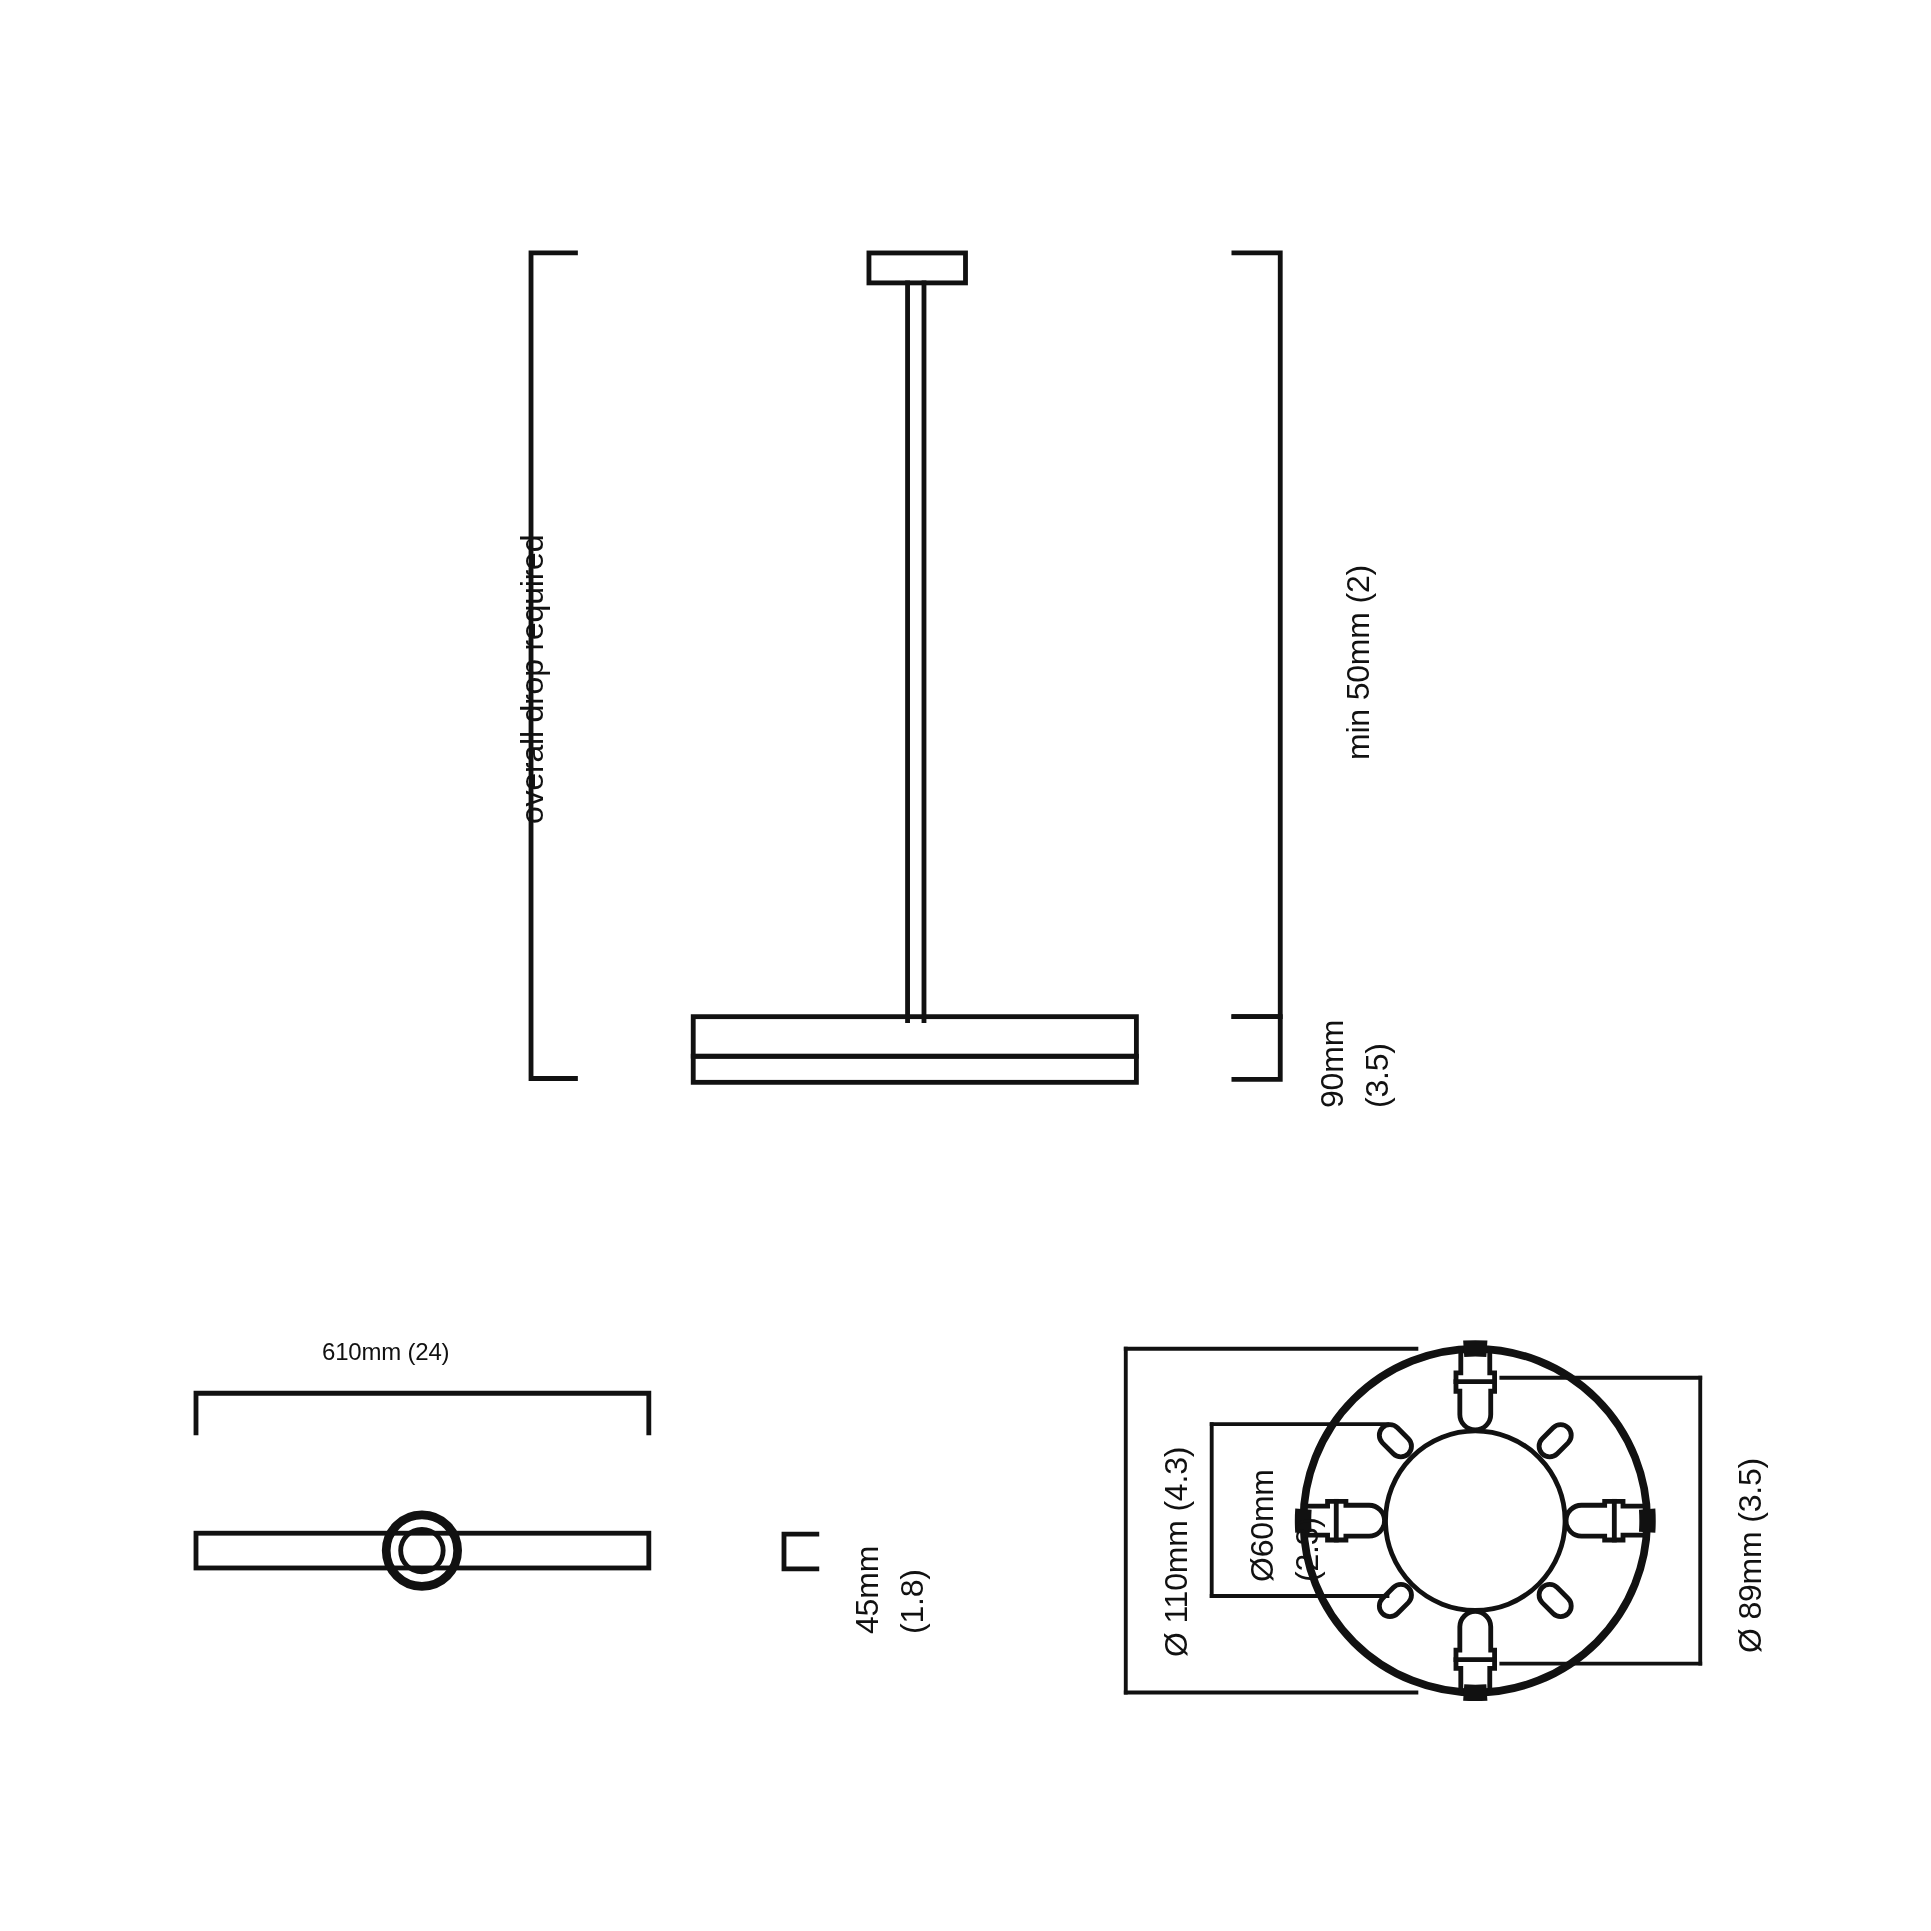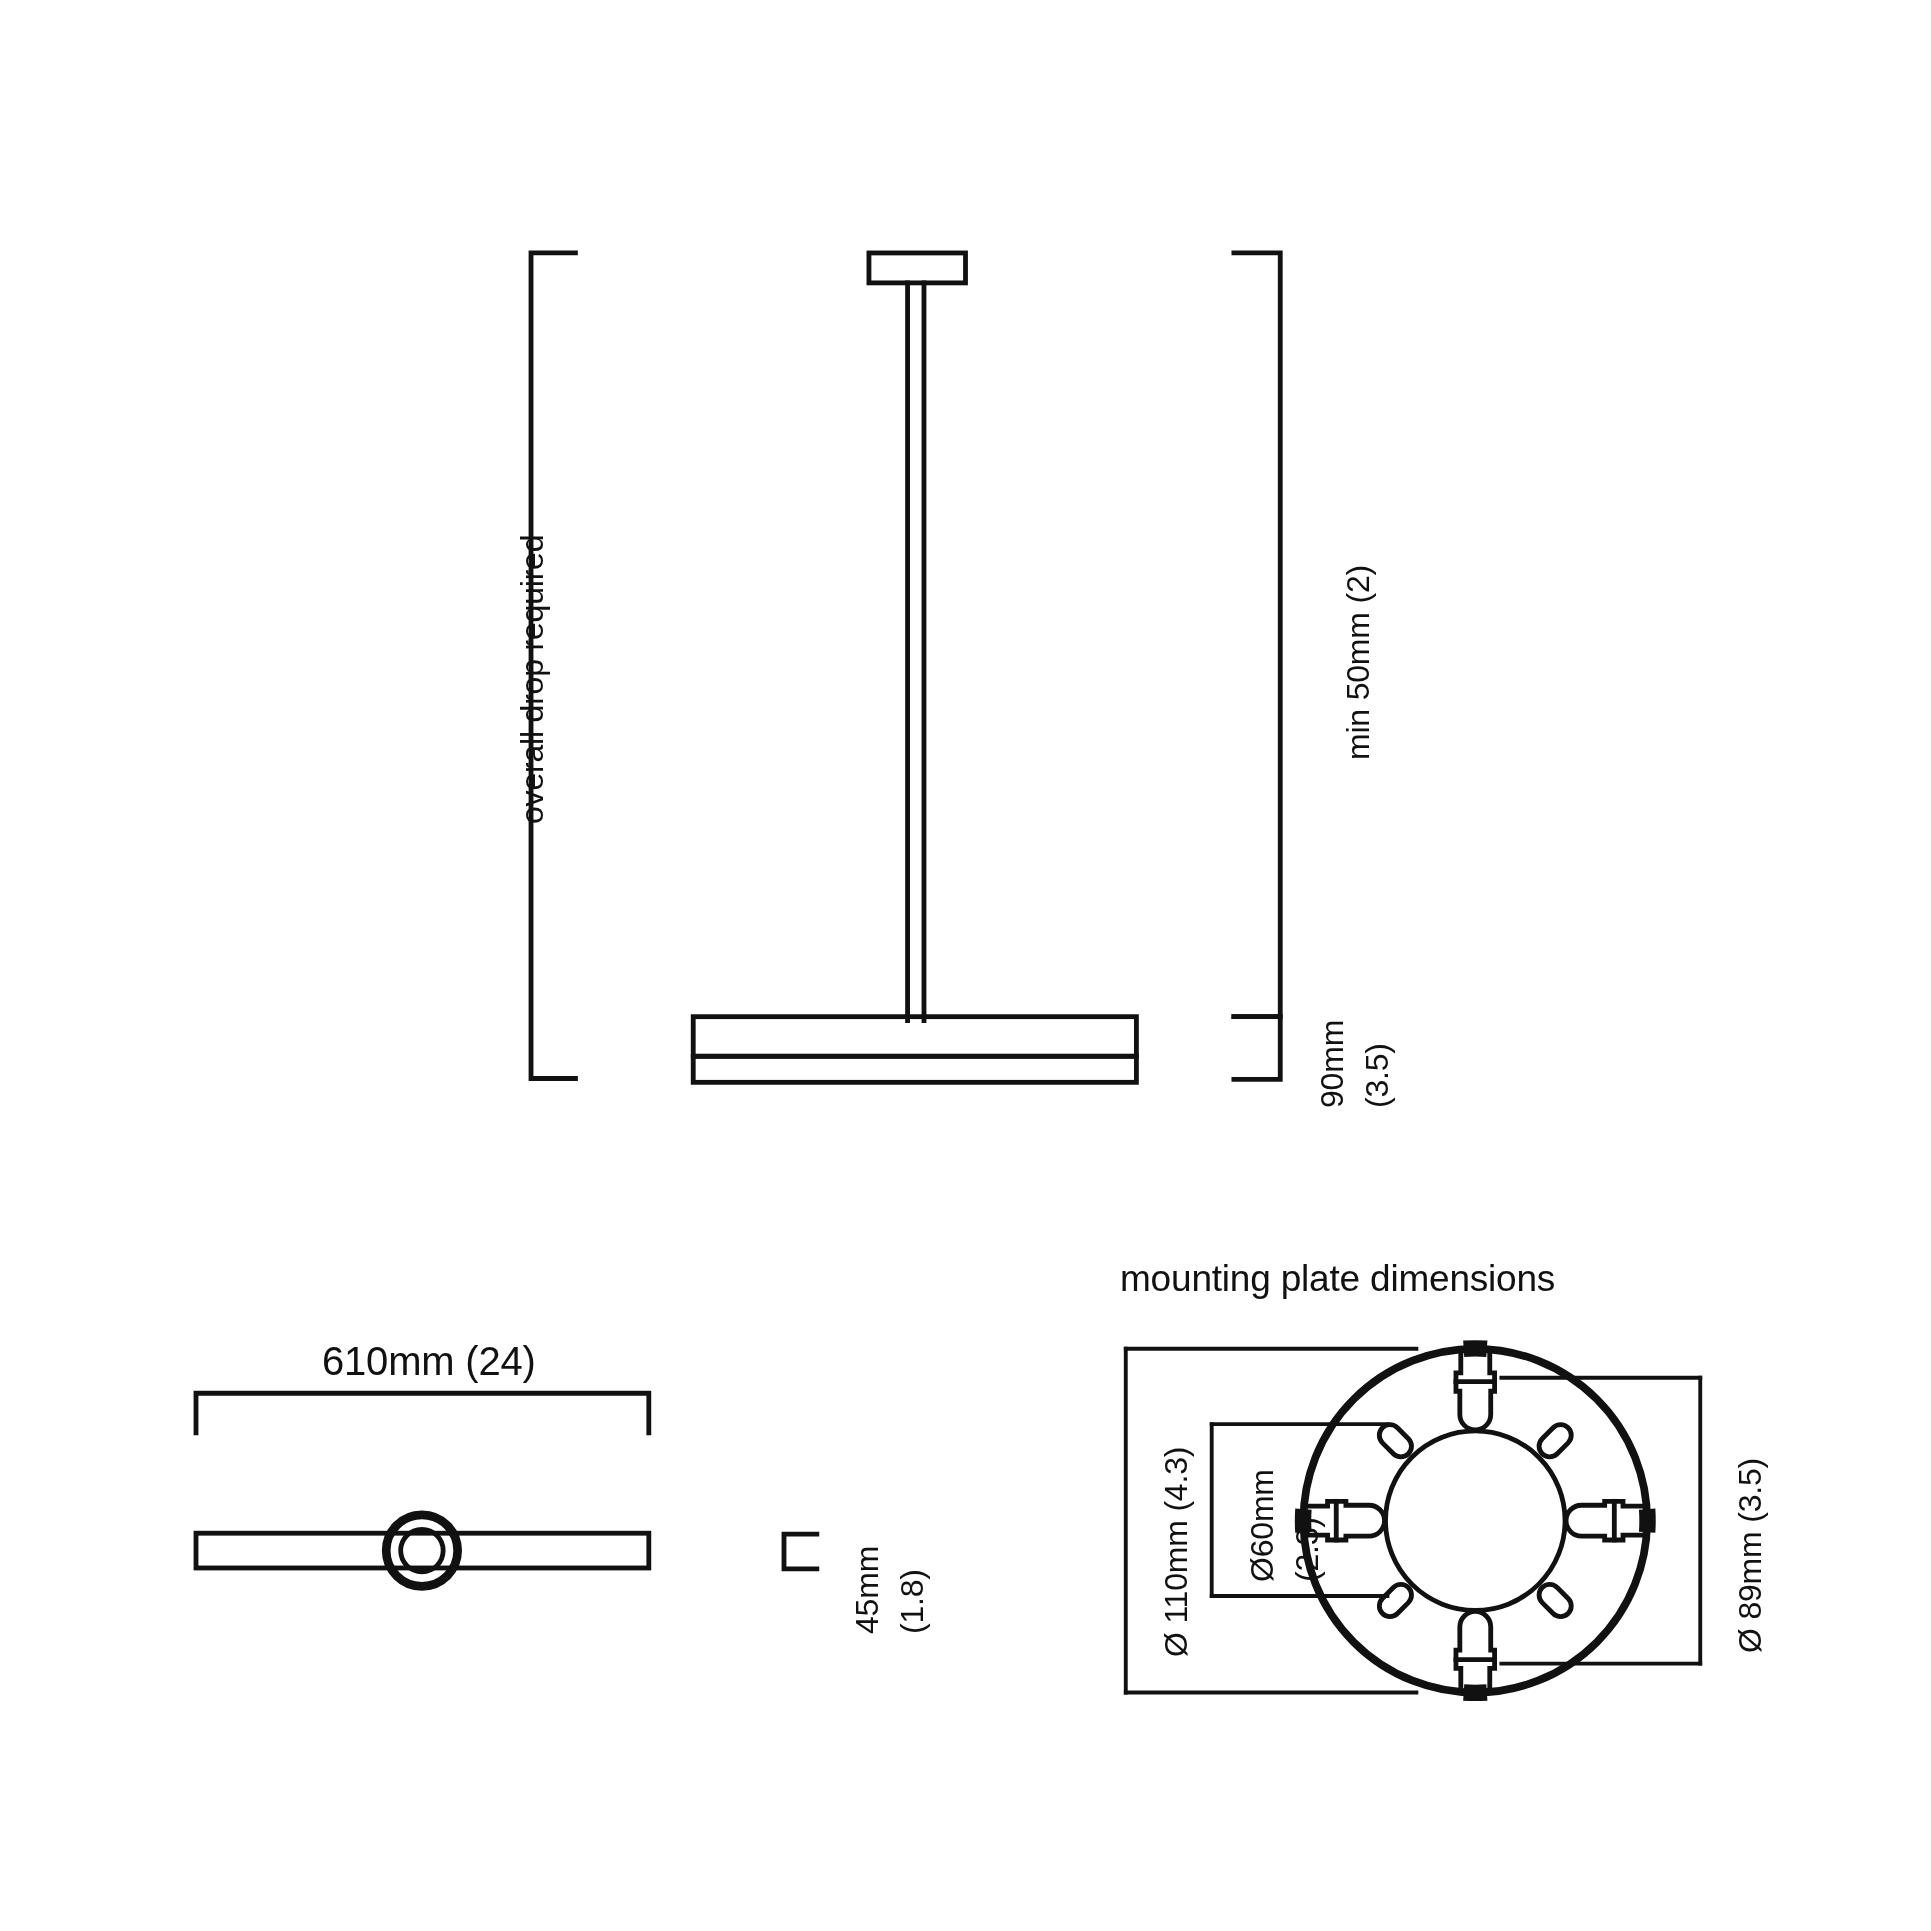--- a/index.html
+++ b/index.html
@@ -152,34 +152,31 @@
     <span>min 50mm (2)</span>
   </div>
 
   <div class="lbl rot90 stack" style="left:1315px; top:1108px; font-size:32px;">
     <span>90mm</span>
   </div>
   <div class="lbl rot90 stack" style="left:1360px; top:1108px; font-size:32px;">
     <span>(3.5)</span>
   </div>
 
-  <div class="lbl" style="left:322px; top:1339px; font-size:40px;text-align:center;">
+  <div class="lbl" style="left:322px; top:1339px; font-size:24px;text-align:center;">
     <span>610mm (24)</span>
   </div>
 
   <div class="lbl rot90 stack" style="left:850px; top:1634px; font-size:32px;">
     <span>45mm</span>
   </div>
   <div class="lbl rot90 stack" style="left:895px; top:1634px; font-size:32px;">
     <span>(1.8)</span>
   </div>
 
-  <div class="lbl" style="left:1120px; top:1258px; font-size:37px;">
-    <span>mounting plate dimensions</span>
-  </div>
 
   <div class="lbl rot90" style="left:1159px; top:1657px; font-size:32px;">
     <span>Ø 110mm (4.3)</span>
   </div>
 
   <div class="lbl rot90 stack" style="left:1245px; top:1582px; font-size:32px;">
     <span>Ø60mm</span>
   </div>
   <div class="lbl rot90 stack" style="left:1290px; top:1582px; font-size:32px;">
     <span>(2.3)</span>

